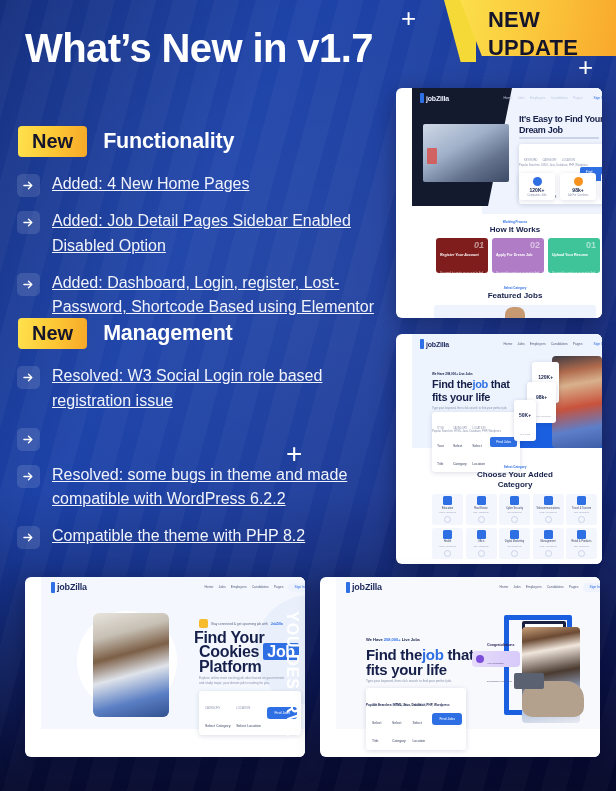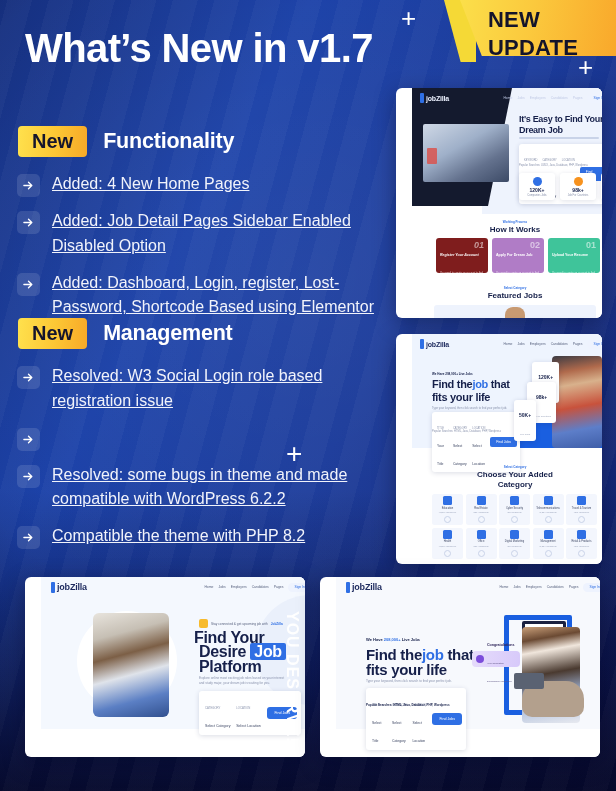--- a/index.html
+++ b/index.html
@@ -552,21 +552,21 @@
       <div class="blk" style="left:52px;top:50px;width:72px;height:72px;border-radius:50%;background:#6b9fe8;"></div>
       <div class="blk" style="left:52px;top:36px;width:76px;height:104px;border-radius:6px;background:linear-gradient(165deg,#e8e4dd 0%,#c6bfb4 22%,#7c5f46 40%,#dfe3ea 58%,#5b7fc4 80%,#31508f 100%);"></div>
 
       <div class="blk" style="left:158px;top:42px;display:flex;align-items:center;gap:3px;">
         <span style="width:9px;height:9px;background:#f7bb2e;border-radius:2px;display:inline-block;"></span>
         <span style="font-size:3.2px;color:#5a6480;">Stay connected &amp; get upcoming job with</span>
         <span style="font-size:3.2px;color:#2f6fe4;font-weight:bold;">JobZilla</span>
       </div>
       <div class="blk mini-h1" style="left:153px;top:52px;font-size:16px;">Find Your</div>
       <div class="blk mini-h1" style="left:158px;top:66px;font-size:16px;">
-        <span>Desire </span><span class="badge-job">Job</span>
+        <span>Cookies </span><span class="badge-job">Job</span>
       </div>
       <div class="blk mini-h1" style="left:158px;top:81px;font-size:16px;">Platform</div>
       <div class="blk" style="left:158px;top:99px;width:86px;font-size:3.2px;line-height:1.5;color:#8a93ad;">Explore online most exciting job roles based on your interest and study major, your dream job is waiting for you.</div>
 
       <div class="blk search-bar" style="left:158px;top:114px;width:102px;padding:4px 4px 4px 6px;">
         <span class="sb-field">
           <span class="sb-label" style="font-size:2.8px;">CATEGORY</span><br>
           <span class="sb-val" style="font-size:3.6px;">Select Category</span>
         </span>
         <span class="sb-field">

